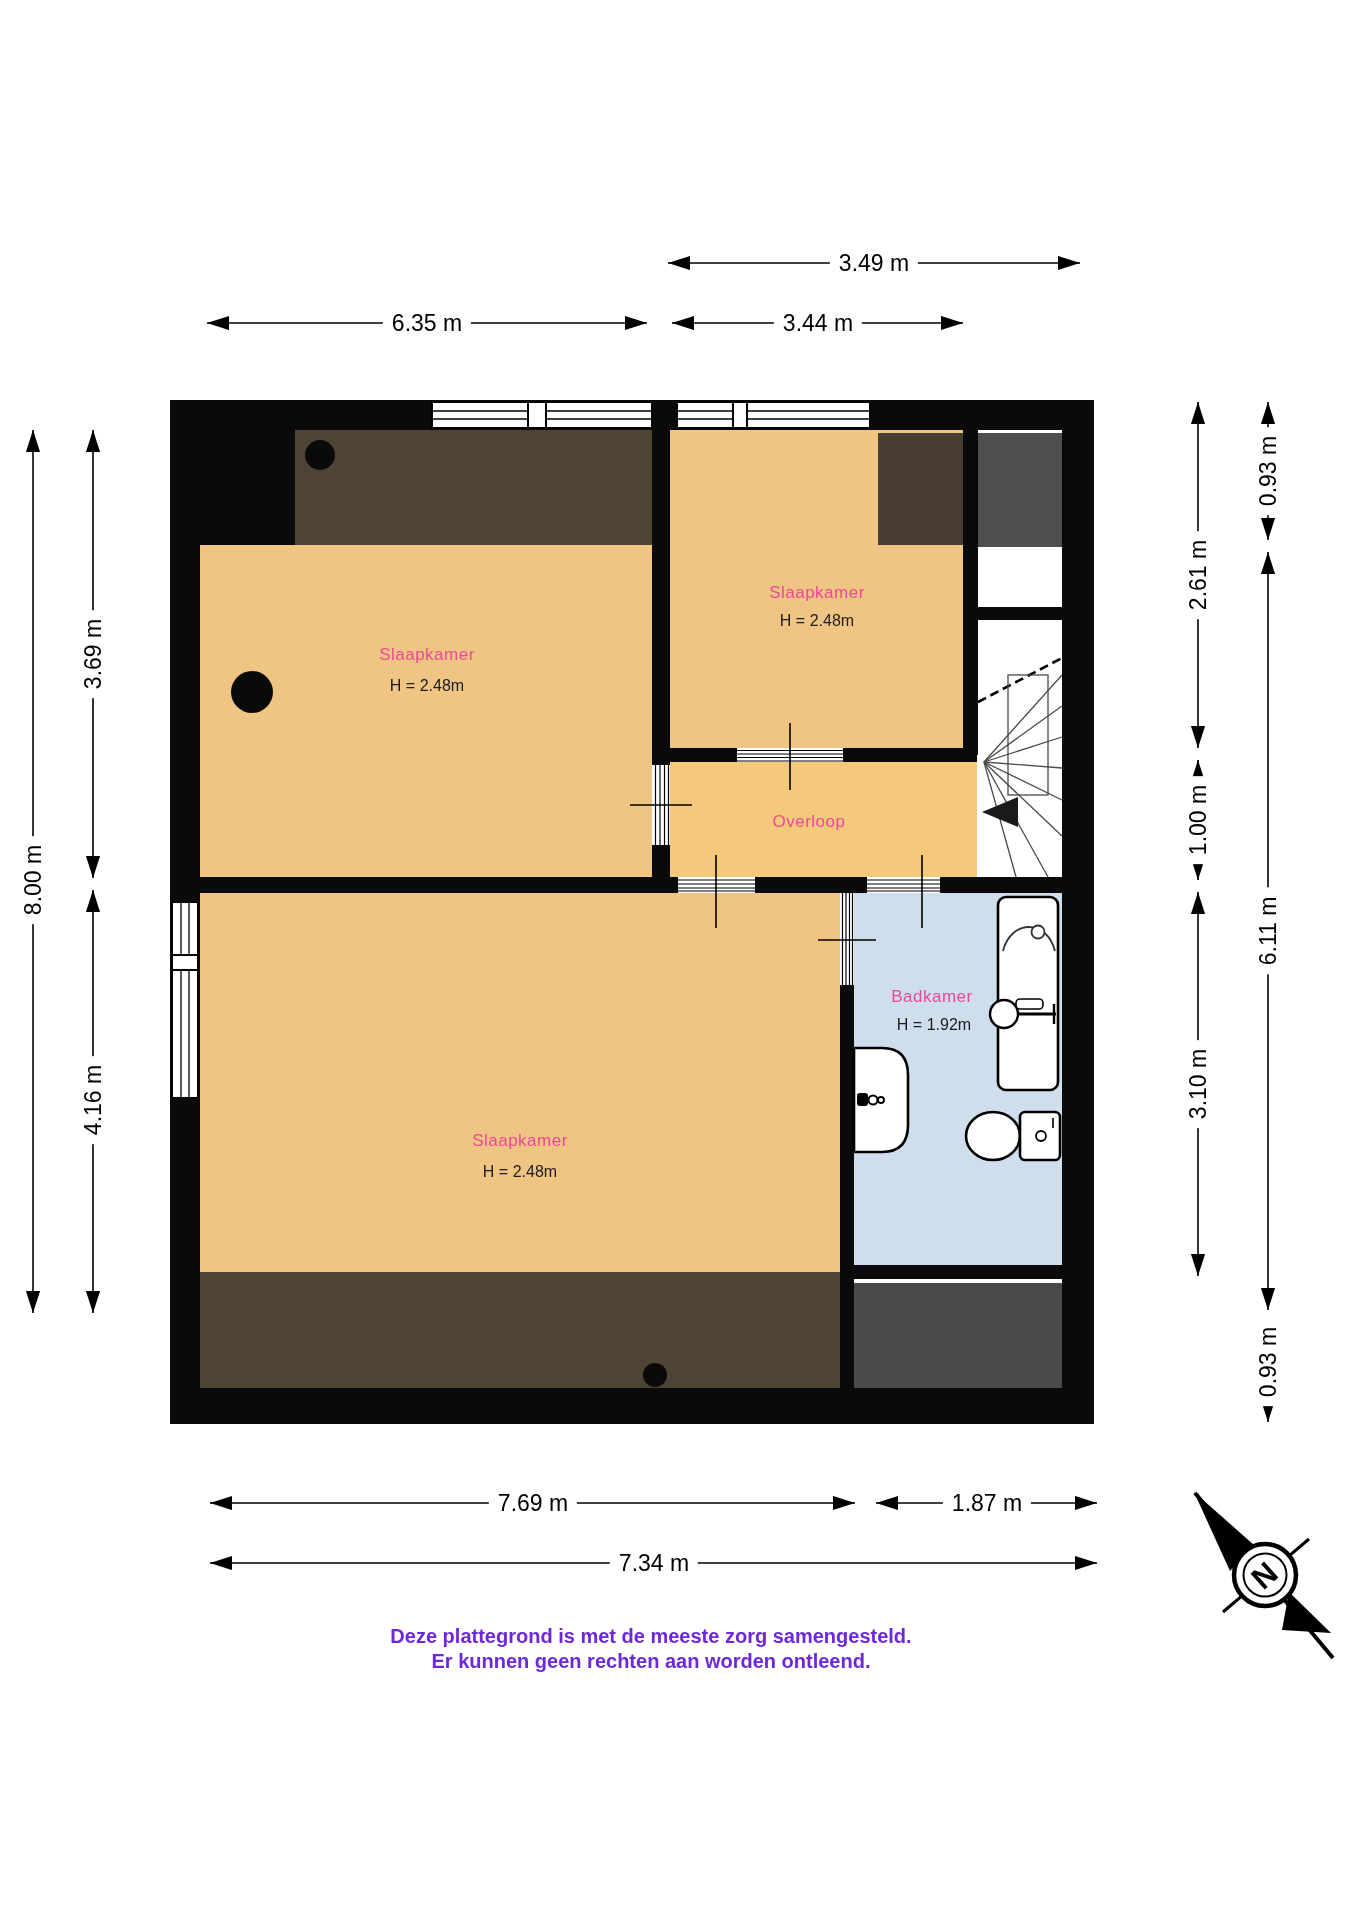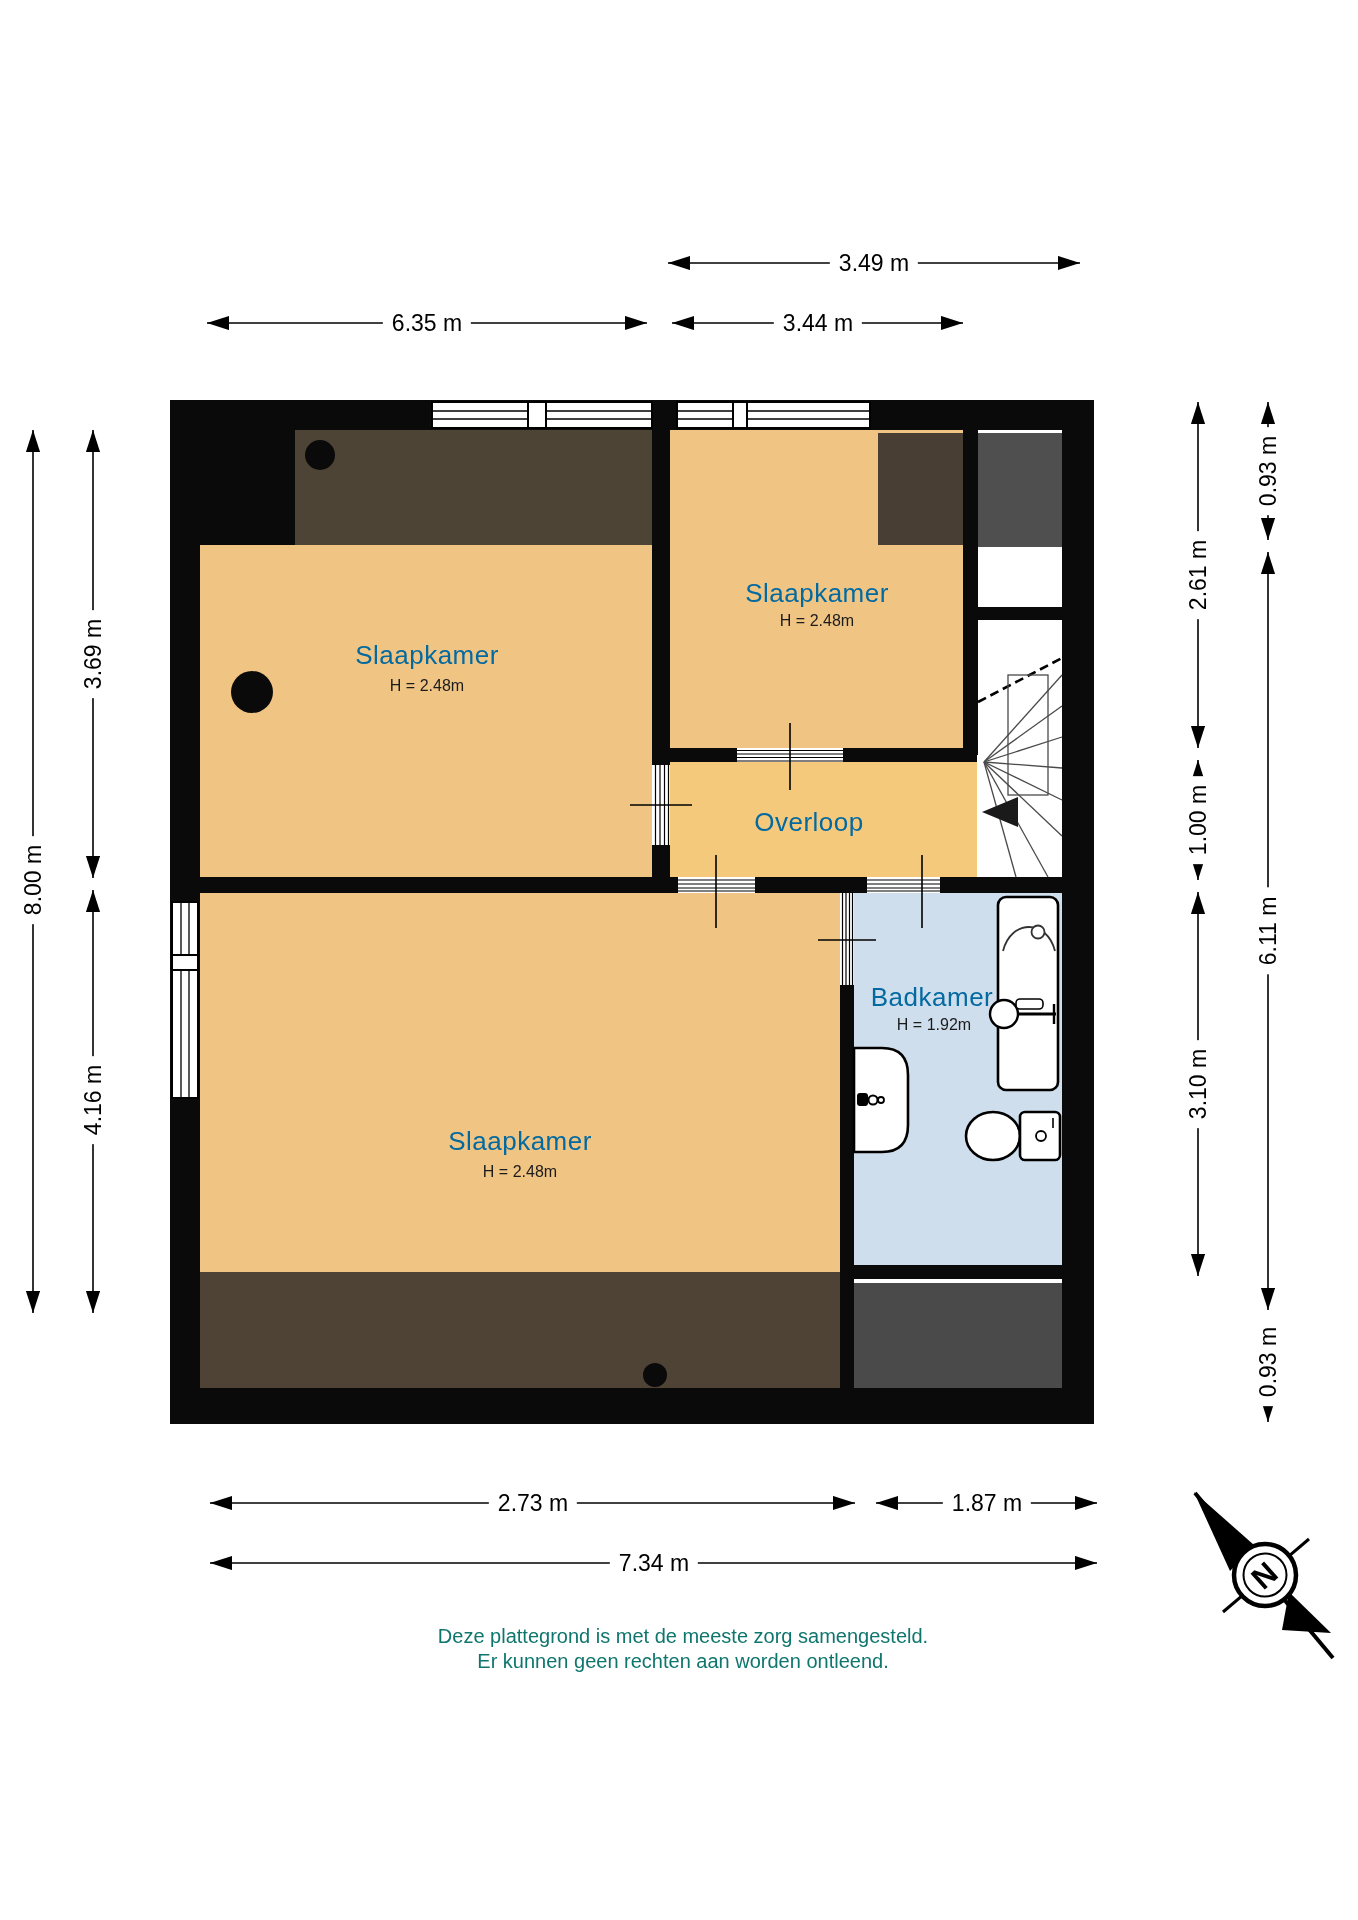--- a/index.html
+++ b/index.html
@@ -2,25 +2,25 @@
 <html><head>
 <meta charset="utf-8">
 <style>
   html,body{margin:0;padding:0;background:#ffffff;}
   #canvas{
     position:relative;width:1358px;height:1920px;background:#ffffff;overflow:hidden;
     font-family:"Liberation Sans", sans-serif;color:#111;
   }
   #plan-svg{position:absolute;left:0;top:0;}
   .lbl{position:absolute;transform:translate(-50%,-50%);white-space:nowrap;}
-  .room-name{font-size:26px;color:#0369a1;letter-spacing:0.5px;}
+  .room-name{font-size:17px;color:#ec4899;letter-spacing:0.5px;}
   .room-h{font-size:16px;color:#1c1c1c;}
   .dim{font-size:23px;color:#000;background:#fff;padding:0 9px;line-height:26px;}
   .dim.vert{transform:translate(-50%,-50%) rotate(-90deg);}
-  .footer-line{position:absolute;left:683px;transform:translateX(-50%);font-size:20px;color:#0f766e;white-space:nowrap;}
+  .footer-line{position:absolute;left:651px;transform:translateX(-50%);font-size:20px;color:#6d28d9;white-space:nowrap;font-weight:bold;}
   .compass-n{position:absolute;font-size:31px;font-weight:bold;color:#000;
     transform:translate(-50%,-50%) rotate(-42deg);}
 </style>
 </head>
 <body>
 
 <div id="canvas">
 
   <svg id="plan-svg" width="1358" height="1920" viewBox="0 0 1358 1920">
     <defs>
@@ -204,21 +204,21 @@
   <div class="lbl room-name" style="left:520px;top:1141px">Slaapkamer</div>
   <div class="lbl room-h" style="left:520px;top:1172px">H = 2.48m</div>
 
   <div class="lbl room-name" style="left:932px;top:997px">Badkamer</div>
   <div class="lbl room-h" style="left:934px;top:1025px">H = 1.92m</div>
 
   <div class="lbl dim" style="left:874px;top:263px">3.49 m</div>
   <div class="lbl dim" style="left:427px;top:323px">6.35 m</div>
   <div class="lbl dim" style="left:818px;top:323px">3.44 m</div>
 
-  <div class="lbl dim" style="left:533px;top:1503px">2.73 m</div>
+  <div class="lbl dim" style="left:533px;top:1503px">7.69 m</div>
   <div class="lbl dim" style="left:987px;top:1503px">1.87 m</div>
   <div class="lbl dim" style="left:654px;top:1563px">7.34 m</div>
 
   <div class="lbl dim vert" style="left:33px;top:880px">8.00 m</div>
   <div class="lbl dim vert" style="left:93px;top:654px">3.69 m</div>
   <div class="lbl dim vert" style="left:93px;top:1100px">4.16 m</div>
 
   <div class="lbl dim vert" style="left:1198px;top:575px">2.61 m</div>
   <div class="lbl dim vert" style="left:1198px;top:820px">1.00 m</div>
   <div class="lbl dim vert" style="left:1198px;top:1084px">3.10 m</div>

